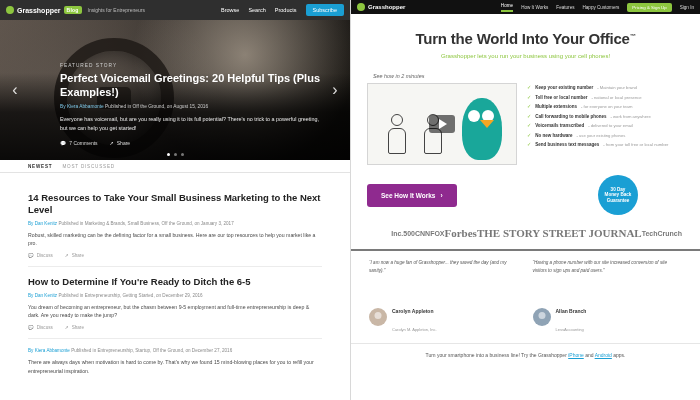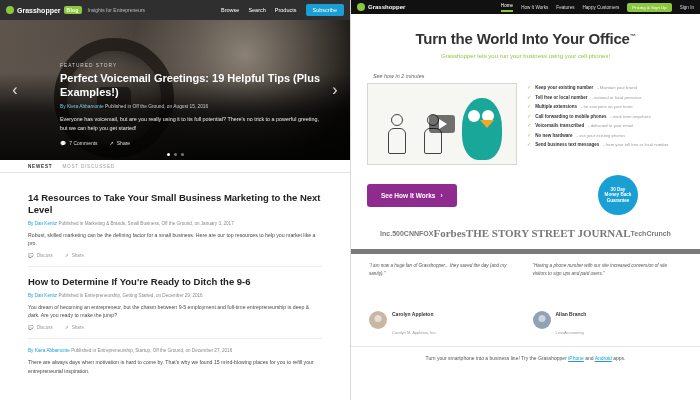--- a/index.html
+++ b/index.html
@@ -169,22 +169,22 @@
     padding: 8px 14px; border-radius: 3px; display: flex; align-items: center; gap: 5px;
   }
   .badge-30 {
     width: 40px; height: 40px; border-radius: 50%; background: #1a9fd4; color: #fff;
     display: flex; flex-direction: column; align-items: center; justify-content: center;
     font-size: 4.6px; line-height: 1.2; text-align: center; font-weight: bold;
     margin-left: auto; margin-right: 46px;
   }
 
   .logos {
-    display: flex; align-items: center; justify-content: center;
-    padding: 12px 18px 10px 18px; border-bottom: 5px solid #1d4ed8;
+    display: flex; align-items: center; justify-content: flex-end;
+    padding: 12px 18px 10px 18px; border-bottom: 2px solid #1d4ed8;
     filter: grayscale(1); opacity: .75;
   }
   .logos div { font-size: 7px; color: #4a4a4a; font-weight: bold; white-space: nowrap; }
   .logos .serif { font-family: "Liberation Serif", serif; font-size: 11px; }
 
   .happy { text-align: center; padding: 10px 12px 2px 12px; }
   .happy h2 { font-size: 12.5px; color: #333; font-weight: bold; }
   .happy .sub { font-size: 5.6px; color: #8dc63f; font-style: italic; margin-top: 4px; }
 
   .quotes { display: flex; gap: 14px; padding: 8px 18px 0 18px; }
@@ -231,21 +231,21 @@
 
     <div class="hero">
       <div class="hero-photo">
         <div class="steering"></div>
       </div>
       <div class="hero-overlay"></div>
       <div class="arrow arrow-l">‹</div>
       <div class="arrow arrow-r">›</div>
       <div class="hero-content">
         <div class="hero-kicker">FEATURED STORY</div>
-        <div class="hero-title">Perfect Voicemail Greetings: 19 Helpful Tips (Plus Examples!)</div>
+        <div class="hero-title">Perfect Voicemail Greetings: 20 Helpful Tips (Plus Examples!)</div>
         <div class="hero-meta">
           <span class="au">By Kiera Abbamonte</span>
           <span>Published in Off the Ground, on August 15, 2016</span>
         </div>
         <div class="hero-excerpt">Everyone has voicemail, but are you really using it to its full potential? There's no trick to a powerful greeting, but we can help you get started!</div>
         <div class="hero-actions">
           <span>
             <span>💬</span>
             <span>7 Comments</span>
           </span>
@@ -282,21 +282,21 @@
             <span>Discuss</span>
           </span>
           <span>
             <span>↗</span>
             <span>Share</span>
           </span>
         </div>
       </div>
 
       <div class="article">
-        <div class="art-title">How to Determine If You're Ready to Ditch the 9-6</div>
+        <div class="art-title">How to Determine If You're Ready to Ditch the 6-5</div>
         <div class="art-meta">
           <span class="au">By Dan Kenitz</span>
           <span>Published in Entrepreneurship, Getting Started, on December 29, 2016</span>
         </div>
         <div class="art-exc">You dream of becoming an entrepreneur, but the chasm between 9-5 employment and full-time entrepreneurship is deep &amp; dark. Are you ready to make the jump?</div>
         <div class="art-actions">
           <span>
             <span>💬</span>
             <span>Discuss</span>
           </span>

